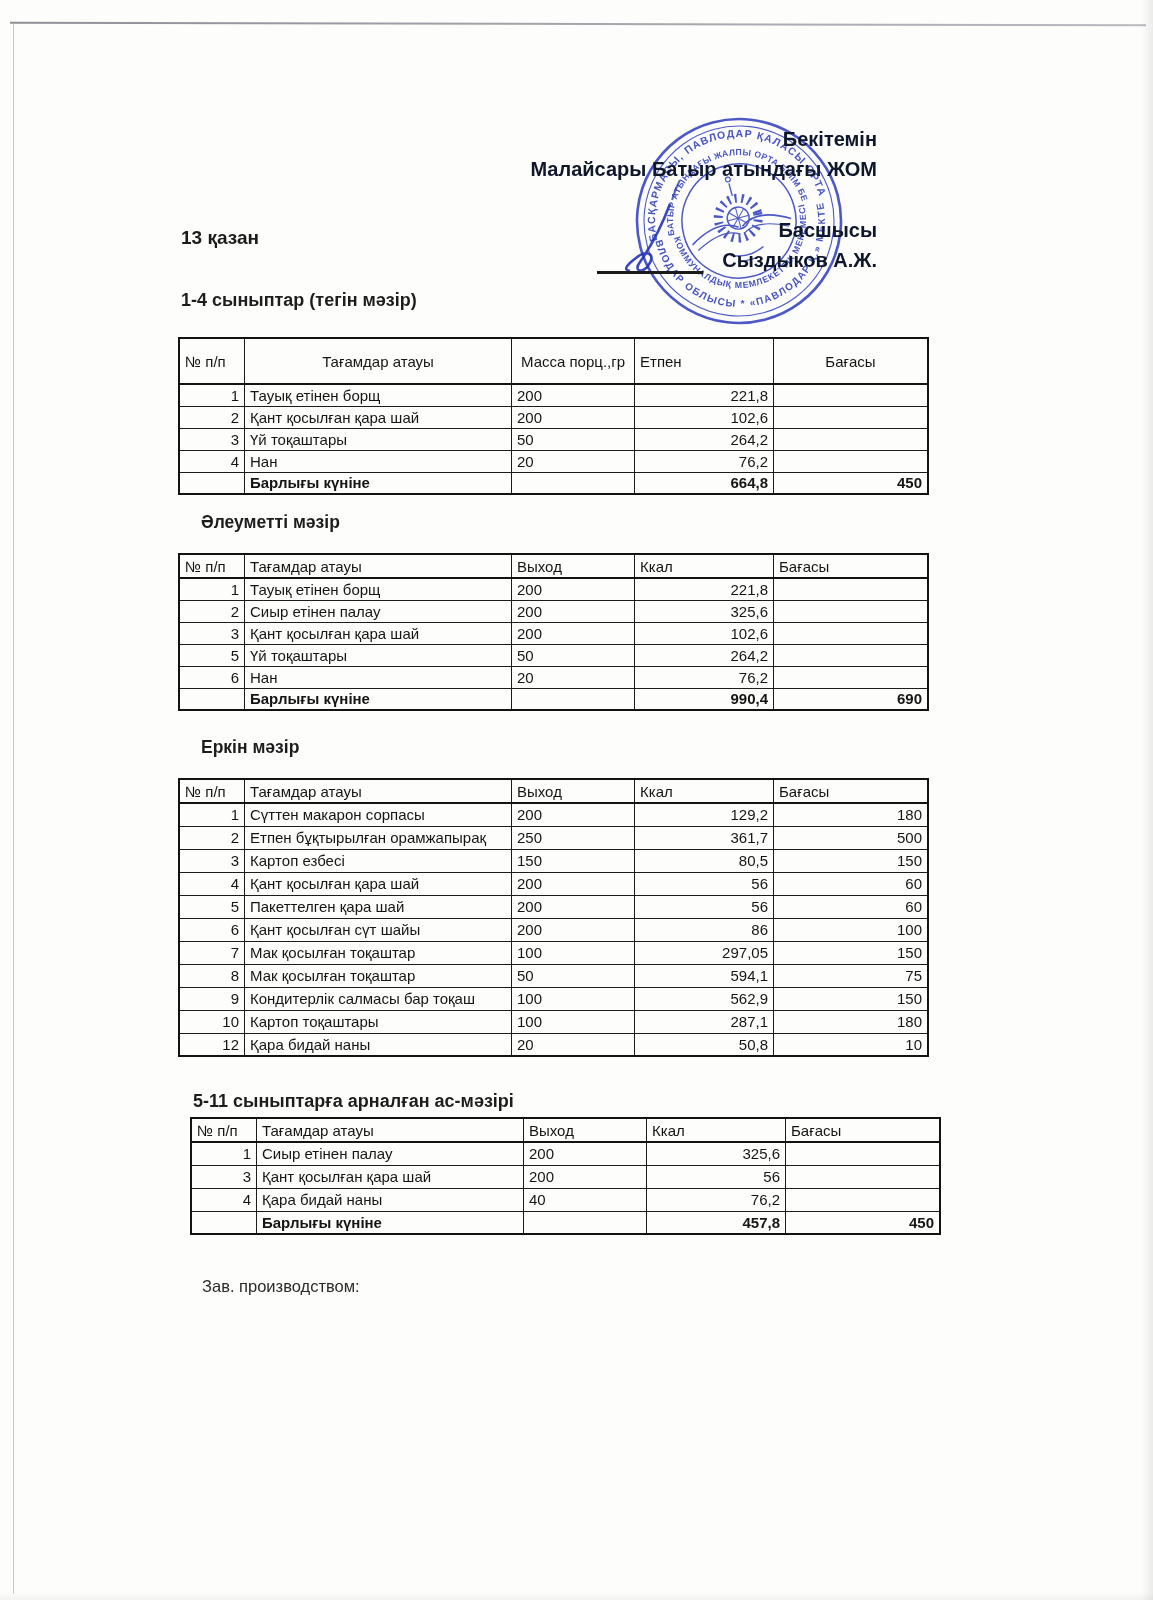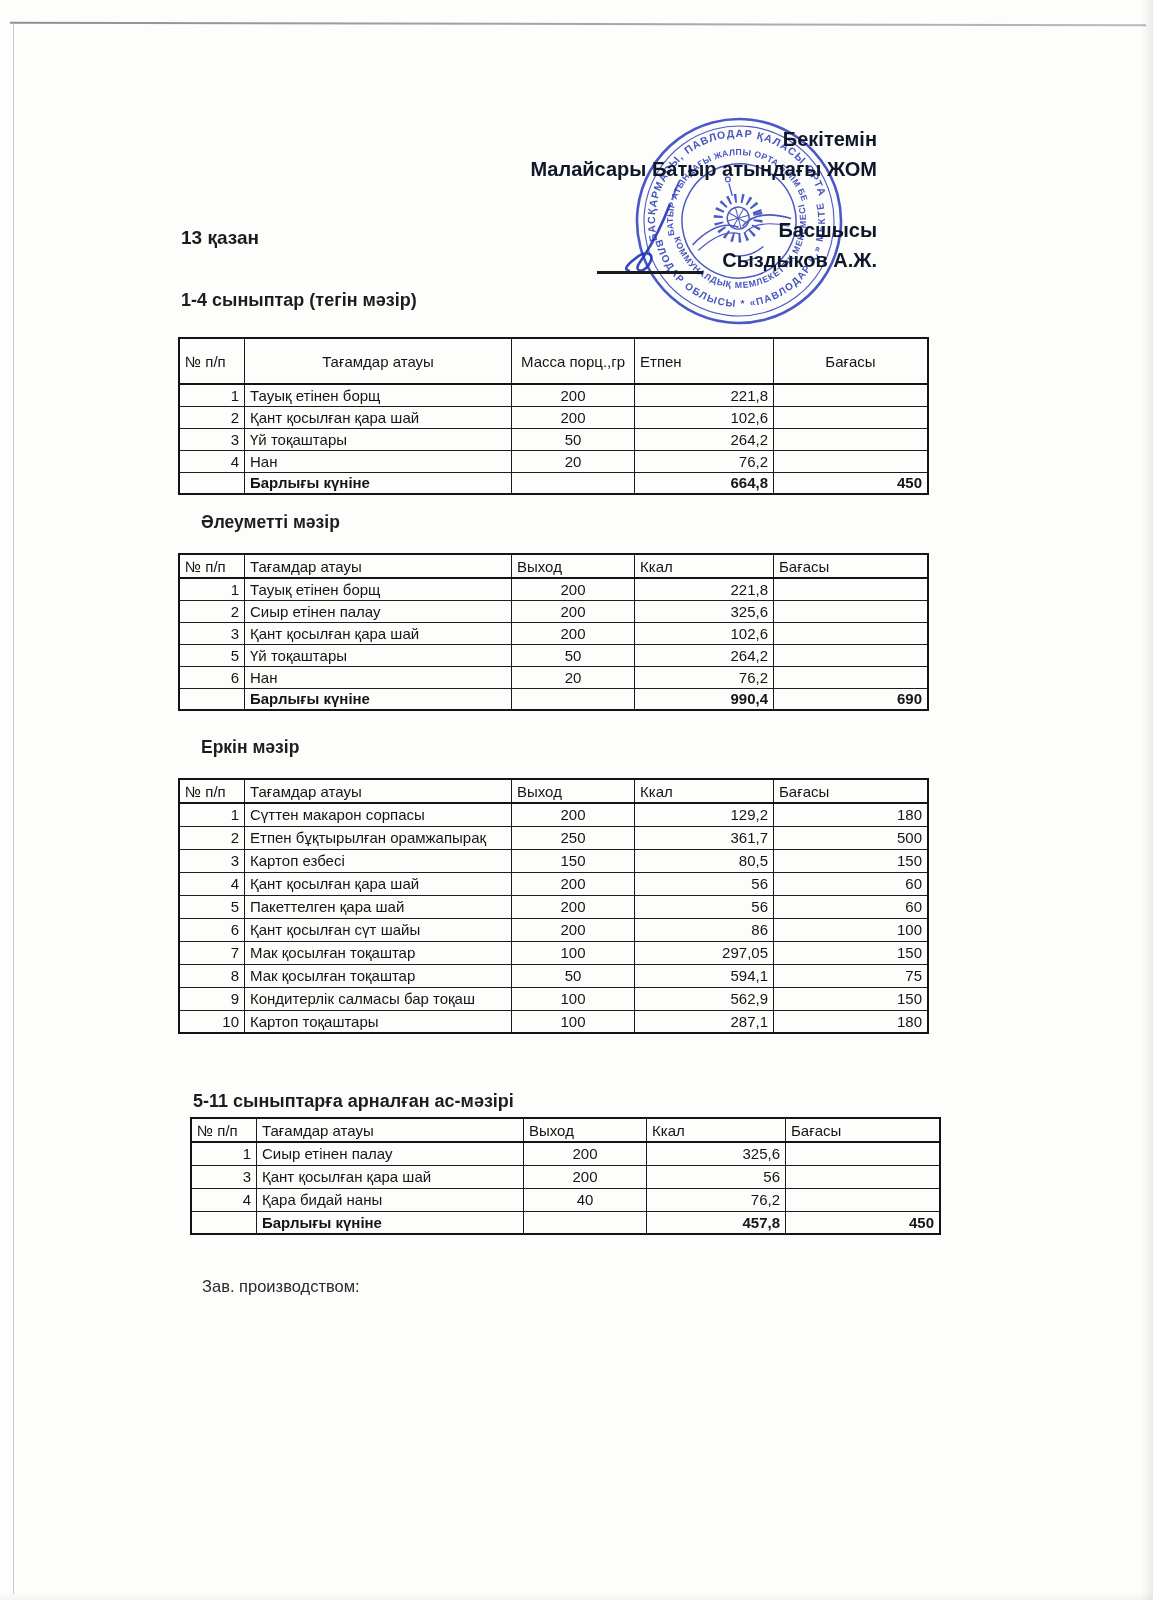--- a/index.html
+++ b/index.html
@@ -22,21 +22,21 @@
   .section-title{position:absolute;font-weight:700;font-size:17.5px;white-space:nowrap;color:#1d1d1d;}
 
   table.menu-table{position:absolute;border-collapse:collapse;table-layout:fixed;
     border:2.6px solid #131313;background:transparent;}
   table.menu-table th,table.menu-table td{
     border:1.5px solid #1c1c1c;font-size:15px;padding:0 5px;
     white-space:nowrap;overflow:hidden;color:#151515;font-weight:400;}
   table.menu-table thead th{border-bottom:2.1px solid #131313;}
   .c0{width:54px;text-align:right;}
   .c1{width:256px;text-align:left;padding-left:6px;}
-  .c2{width:112px;text-align:center;padding-right:8px;}
+  .c2{width:112px;text-align:left;padding-right:8px;}
   .c3{width:128px;text-align:right;padding-right:8px;}
   .c4{width:143px;text-align:right;padding-right:5px;}
   thead .c0,thead .c1,thead .c2,thead .c3,thead .c4{text-align:left;font-weight:400;}
   #t0 thead .c1,#t0 thead .c2,#t0 thead .c4{text-align:center;}
   #t0 thead tr{height:46px;}
   #t1 thead tr,#t2 thead tr,#t3 thead tr{height:24px;}
   #t0 tbody tr,#t1 tbody tr{height:22px;}
   #t2 tbody tr{height:23px;}
   #t3 tbody tr{height:23px;}
   tr.total td{font-weight:700;}
@@ -306,20 +306,27 @@
         <td class="c3">562,9</td>
         <td class="c4">150</td>
       </tr>
       <tr>
         <td class="c0">10</td>
         <td class="c1">Картоп тоқаштары</td>
         <td class="c2">100</td>
         <td class="c3">287,1</td>
         <td class="c4">180</td>
       </tr>
+      <tr>
+        <td class="c0">12</td>
+        <td class="c1">Қара бидай наны</td>
+        <td class="c2">20</td>
+        <td class="c3">50,8</td>
+        <td class="c4">10</td>
+      </tr>
     </tbody>
   </table>
 <table class="menu-table" id="t3">
     <thead>
       <tr>
         <th class="c0">№ п/п</th>
         <th class="c1">Тағамдар атауы</th>
         <th class="c2">Выход</th>
         <th class="c3">Ккал</th>
         <th class="c4">Бағасы</th>

